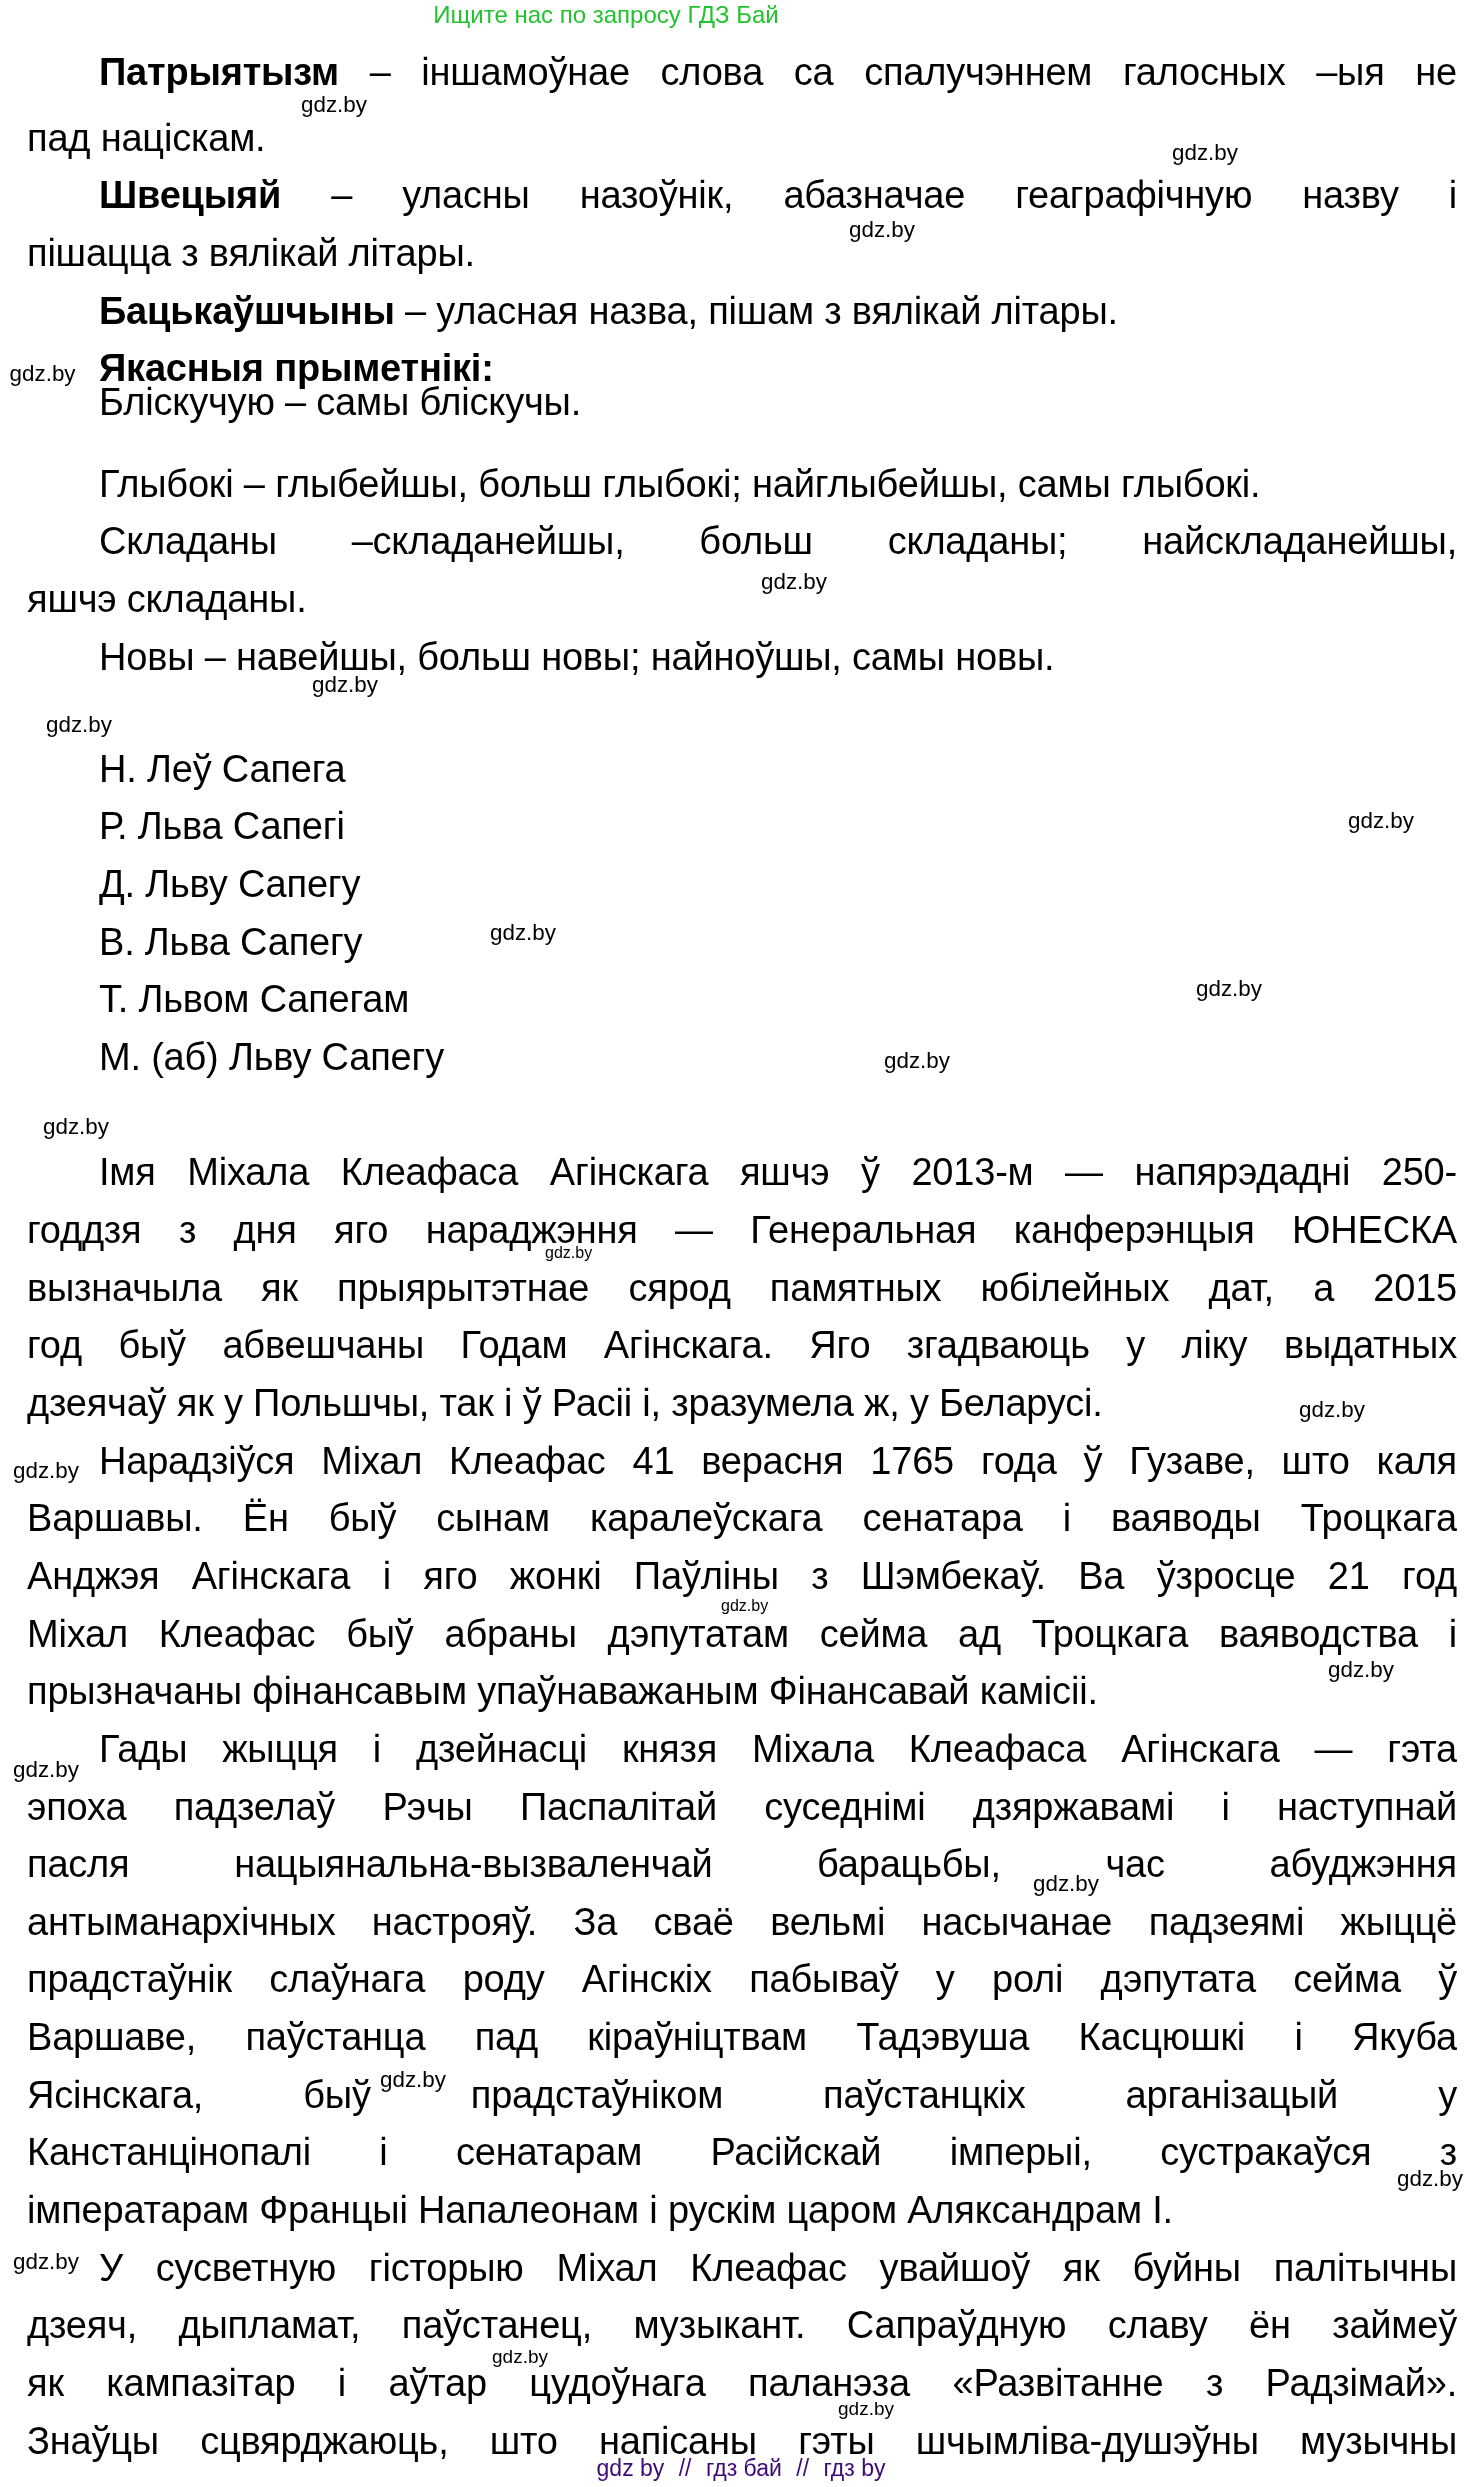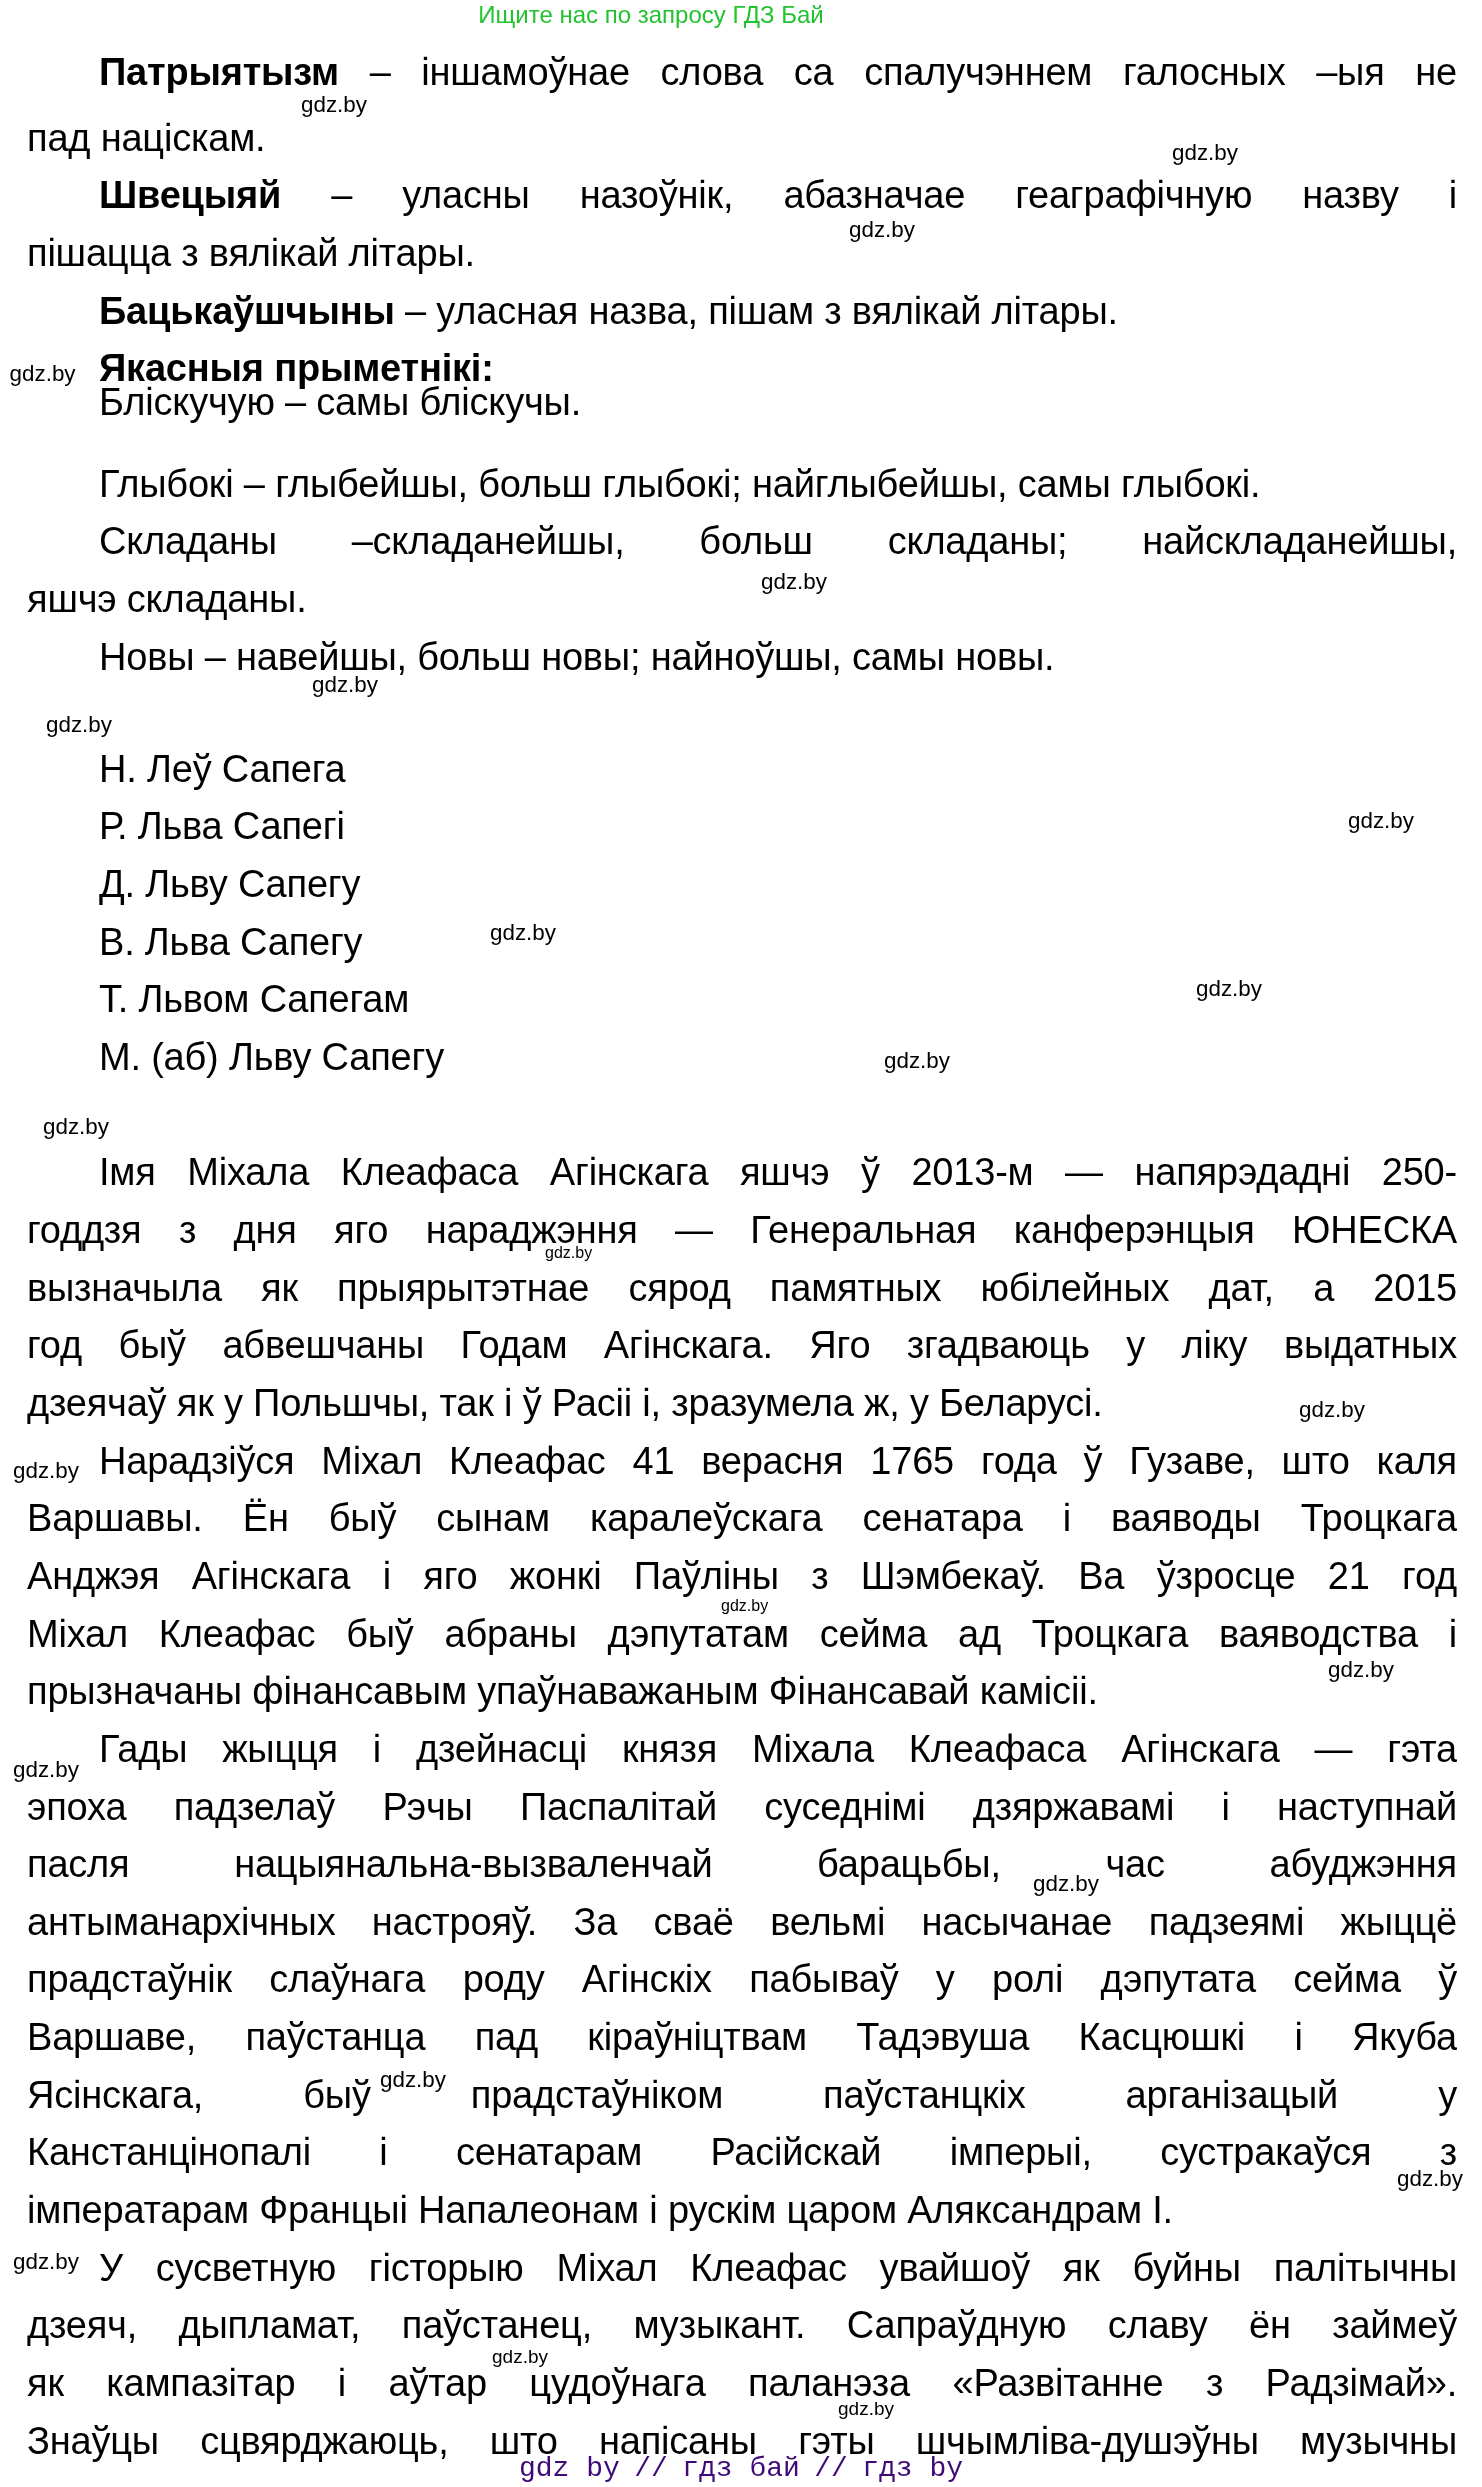--- a/index.html
+++ b/index.html
@@ -1,21 +1,21 @@
 <!DOCTYPE html>
 <html style="font-size:13px"><head>
 <meta charset="utf-8">
 <style>
   html, body { margin:0; padding:0; background:#ffffff; }
   body { width:1482px; height:2487px; position:relative; overflow:hidden;
          font-family:"Liberation Sans", "DejaVu Sans", sans-serif; color:#000; }
   .header { position:absolute; top:0; left:0; width:1212px; text-align:center;
-            font-size:24px; line-height:29px; color:#22c32e;margin-left:45px; }
+            font-size:24px; line-height:29px; color:#22c32e; }
   .footer { position:absolute; top:2454px; left:0; width:1482px; text-align:center;
-            font-size:28px; line-height:29px; color:#3d0a78;font-family:Liberation Mono, monospace; }
+            font-size:23px; line-height:29px; color:#3d0a78; }
   .footer .sep { margin:0 14.4px; }
   .line { position:absolute; left:27px; width:1430px; font-size:38px; line-height:48px;
           white-space:nowrap; letter-spacing:-0.2px; }
   .line.indent { left:99px; width:1358px; }
   .line.just { text-align:justify; text-align-last:justify; white-space:normal; height:48px; overflow:hidden; }
   .bold { font-weight:bold; }
   .wm { position:absolute; font-size:22.4px; line-height:24px; color:#000; white-space:nowrap;text-align:center; }
 </style>
 </head>
 <body>

